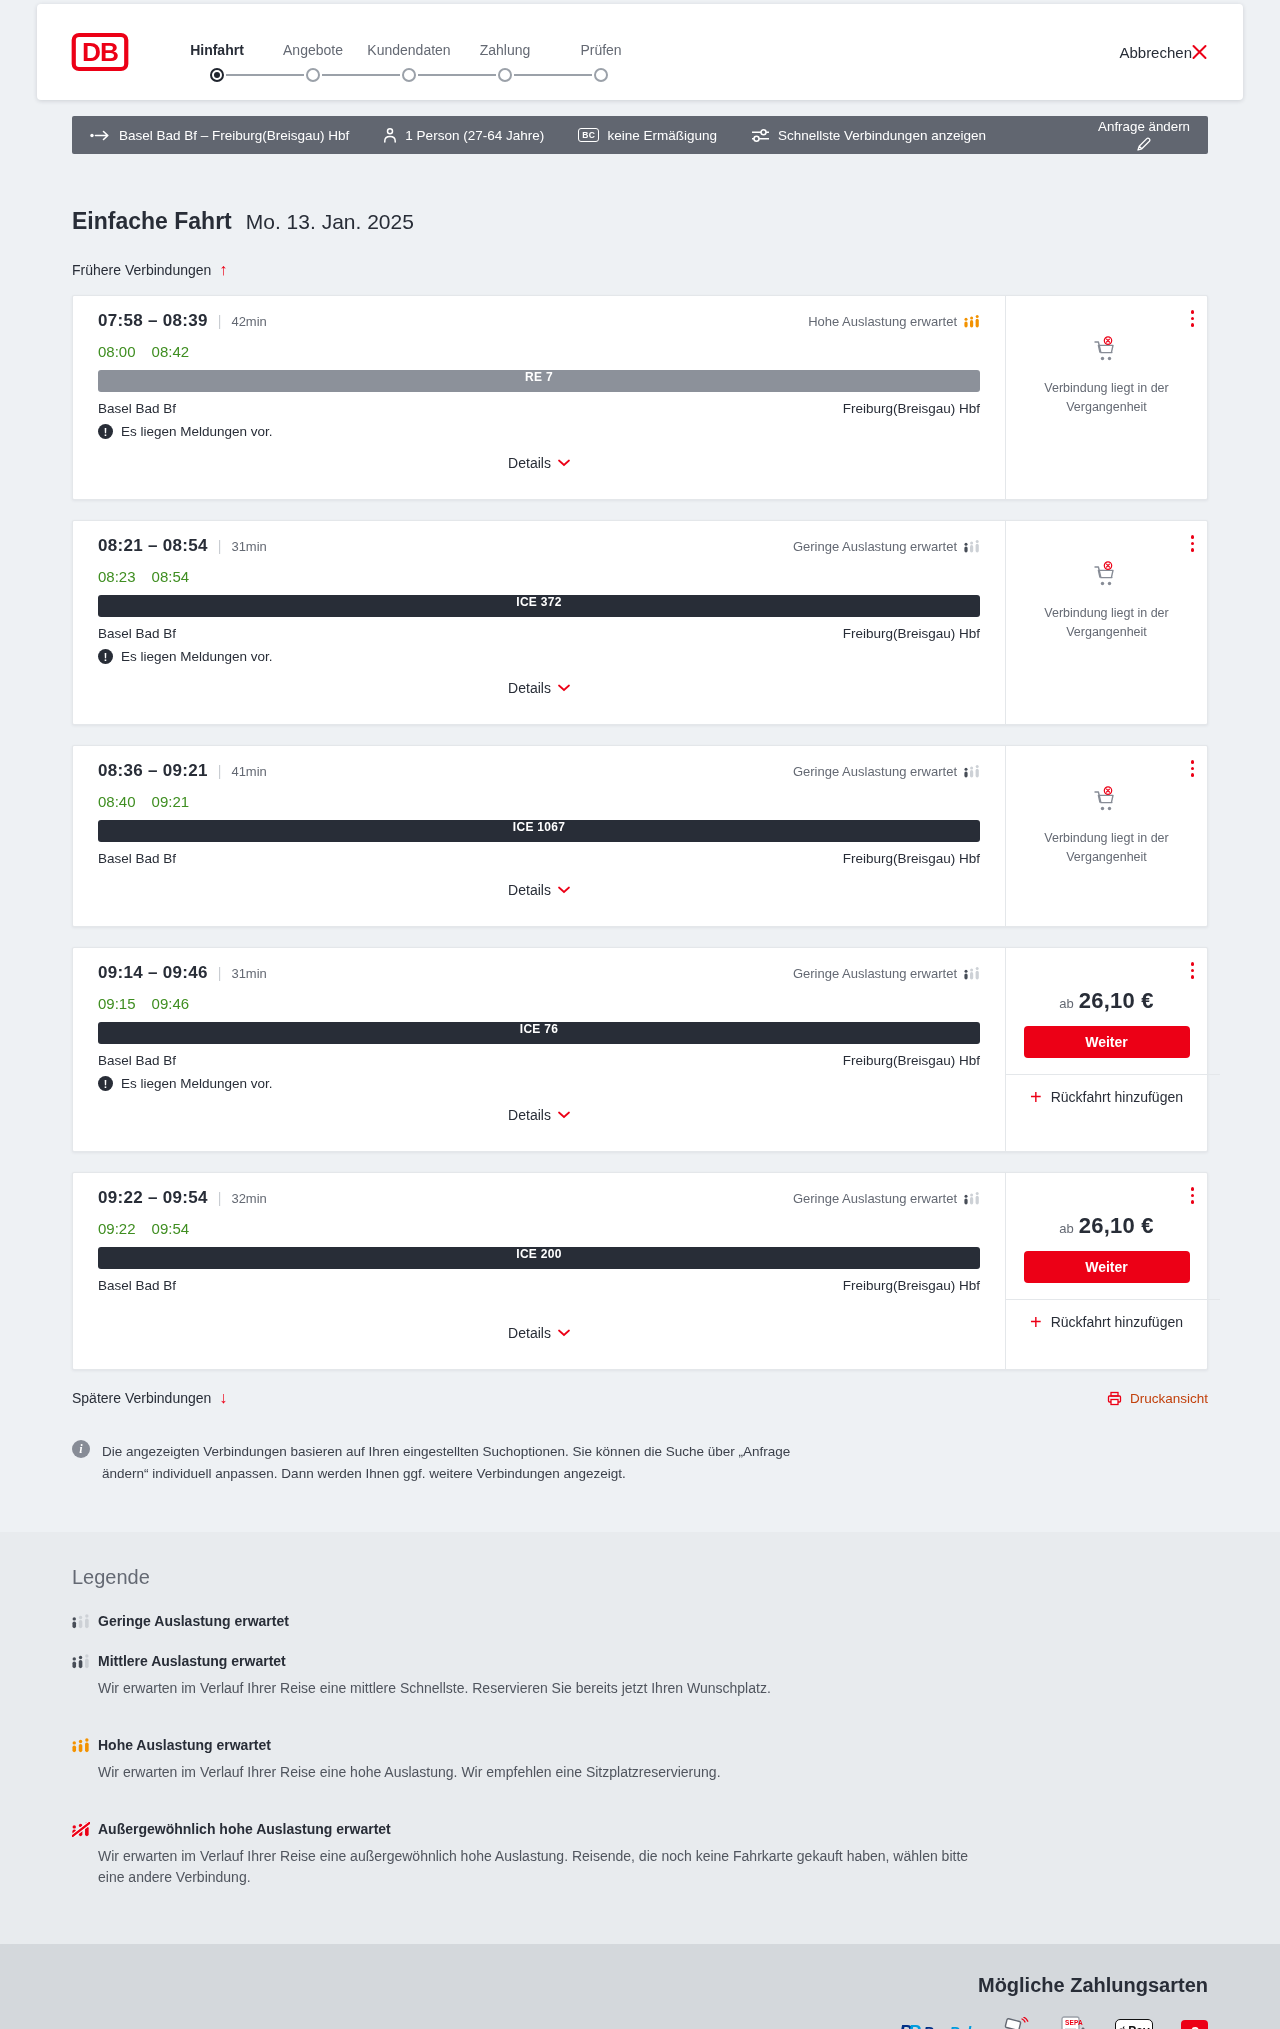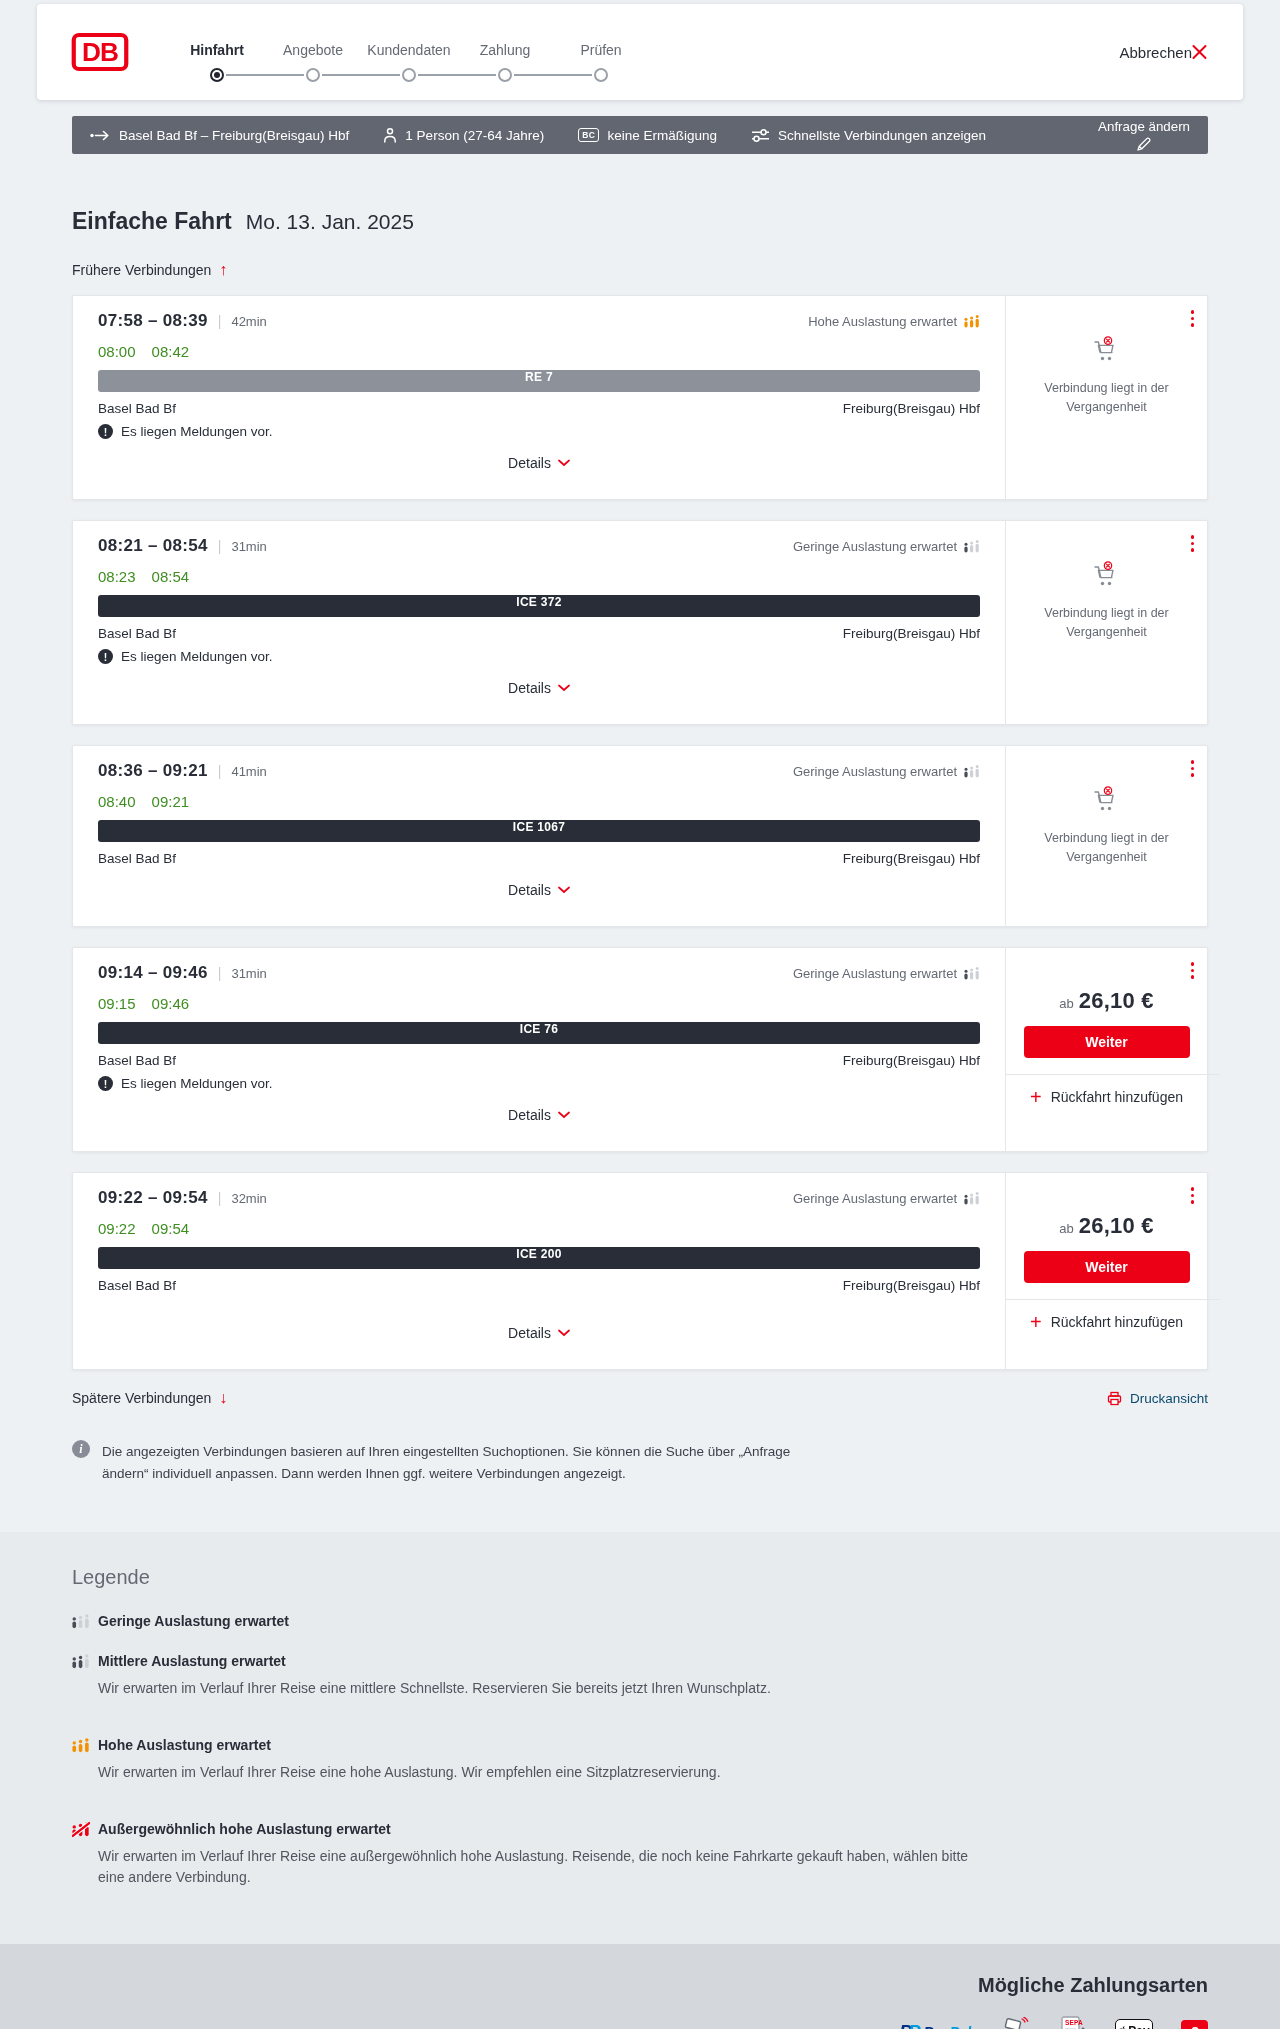--- a/index.html
+++ b/index.html
@@ -115,21 +115,21 @@
   .price .amount { font-size:22px; font-weight:bold; letter-spacing:.2px; }
   .weiter-btn {
     margin-top:12px; width:166px; height:32px; background:#ec0016; color:#fff;
     border-radius:4px; font-size:14px; font-weight:bold;
   }
   .side-sep { width:214px; margin:16px -14px 0; border-top:1px solid #e4e7ea; align-self:stretch; }
   .addon-btn { margin-top:12px; display:flex; align-items:center; gap:9px; font-size:14px; color:#282d37; }
   .plus { color:#ec0016; font-size:20px; line-height:1; font-weight:normal; }
 
   .later-row { display:flex; justify-content:space-between; align-items:center; margin-top:6px; }
-  .print-btn { display:flex; align-items:center; gap:8px; font-size:13.5px; color:#0c4a6e; }
+  .print-btn { display:flex; align-items:center; gap:8px; font-size:13.5px; color:#c2410c; }
 
   .notice { margin-top:34px; display:flex; gap:12px; }
   .info-icon {
     width:18px; height:18px; border-radius:50%; background:#878c96; color:#fff; flex:none;
     font-family:"Liberation Serif", serif; font-style:italic; font-weight:bold; font-size:12px;
     display:flex; align-items:center; justify-content:center;
   }
   .notice p { margin:1px 0 0; font-size:13.5px; line-height:1.6; color:#3c414b; max-width:710px; }
 
   

